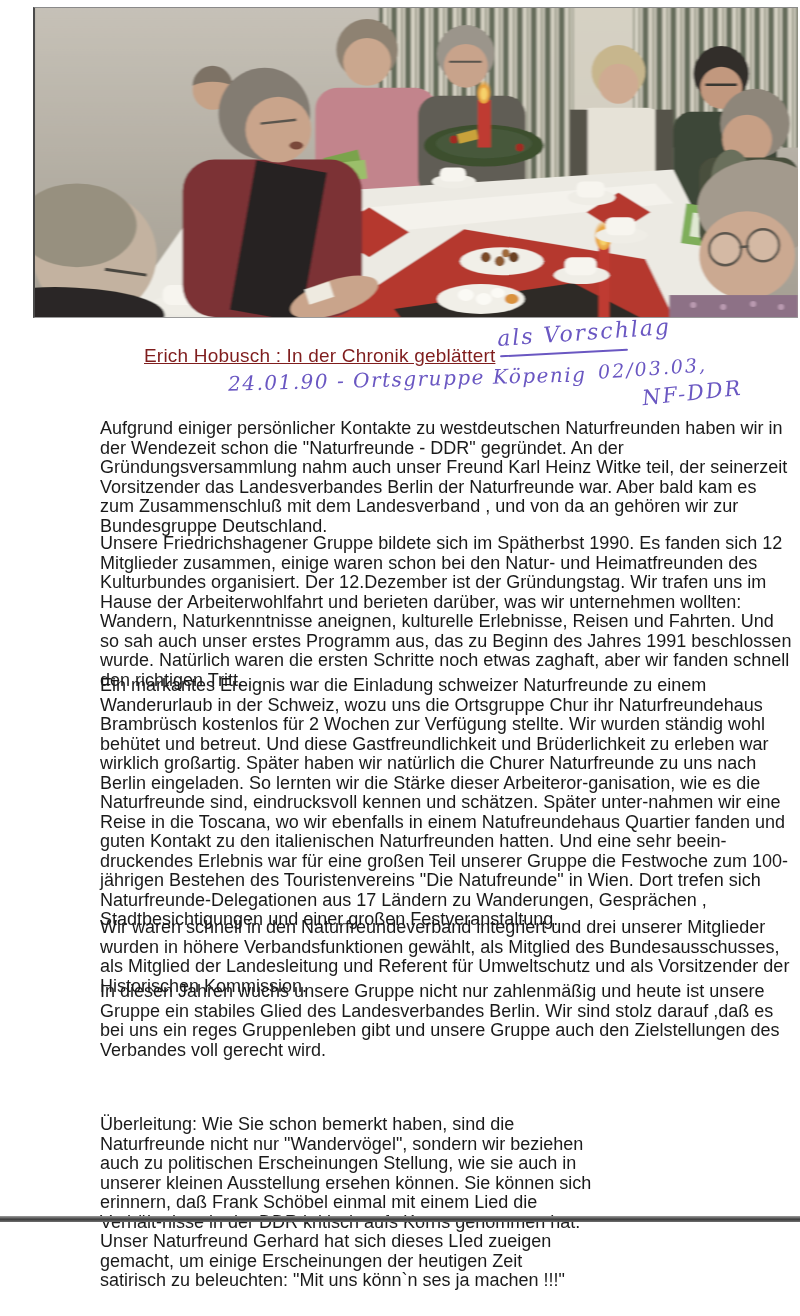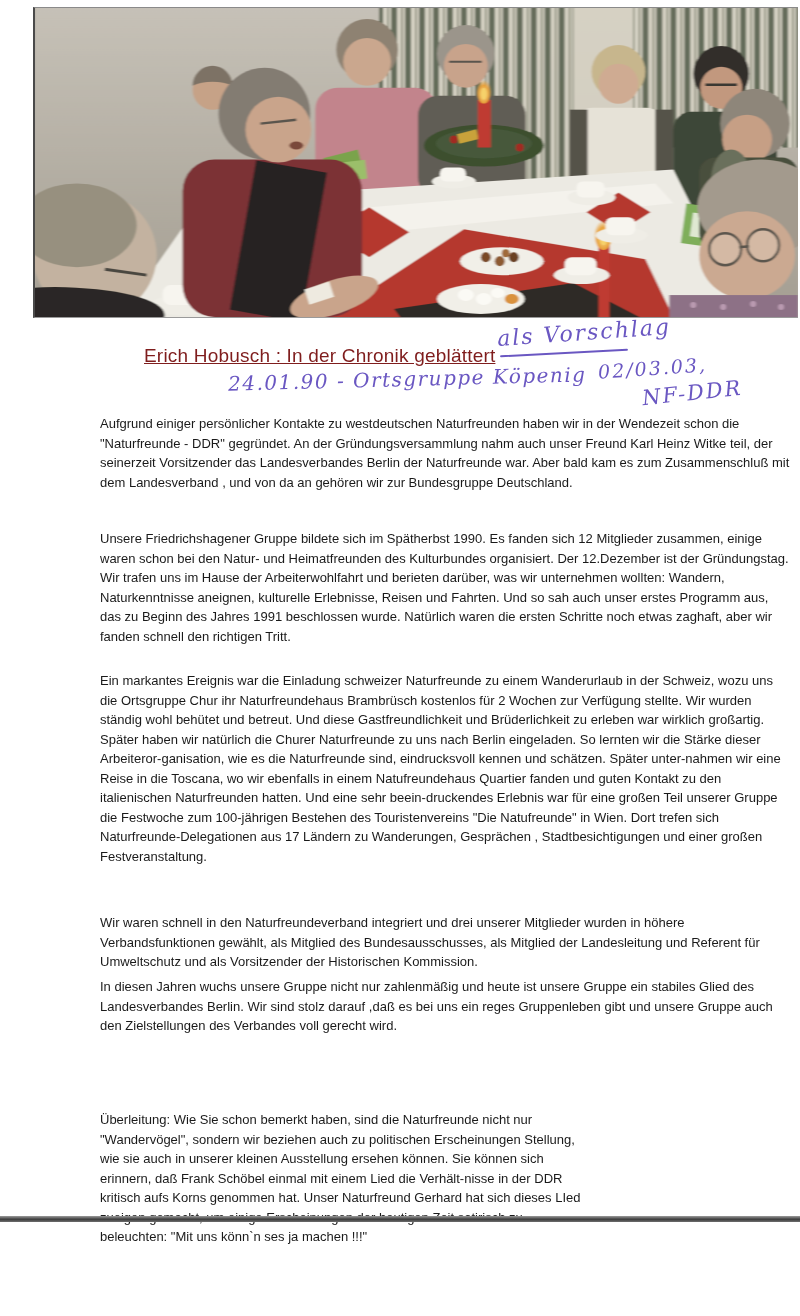--- a/index.html
+++ b/index.html
@@ -11,21 +11,21 @@
     position:absolute;left:33px;top:7px;width:765px;height:311px;
     border-left:2px solid #4a4a4a;border-top:1px solid #8a8a8a;border-bottom:1px solid #9a9a9a;
     box-sizing:border-box;background:#b3ada3;
   }
   .photo-frame svg{display:block;width:100%;height:100%;}
   .heading{
     position:absolute;left:100px;top:345px;font-size:19px;color:#7f1d1d;
     text-decoration:underline;letter-spacing:.2px;margin-left:44px;
   }
   .para{
-    position:absolute;left:100px;width:692px;font-size:13px;line-height:19.5px;
+    position:absolute;left:100px;width:692px;font-size:18px;line-height:19.5px;
     color:#1a1a1a;text-align:left;
   }
   .hand{
     position:absolute;font-family:"DejaVu Serif", serif;font-style:italic;
     color:#6a57c2;white-space:nowrap;
   }
   .hand-underline{
     position:absolute;background:#6a57c2;height:2px;border-radius:2px;
   }
   .scan-bar{

